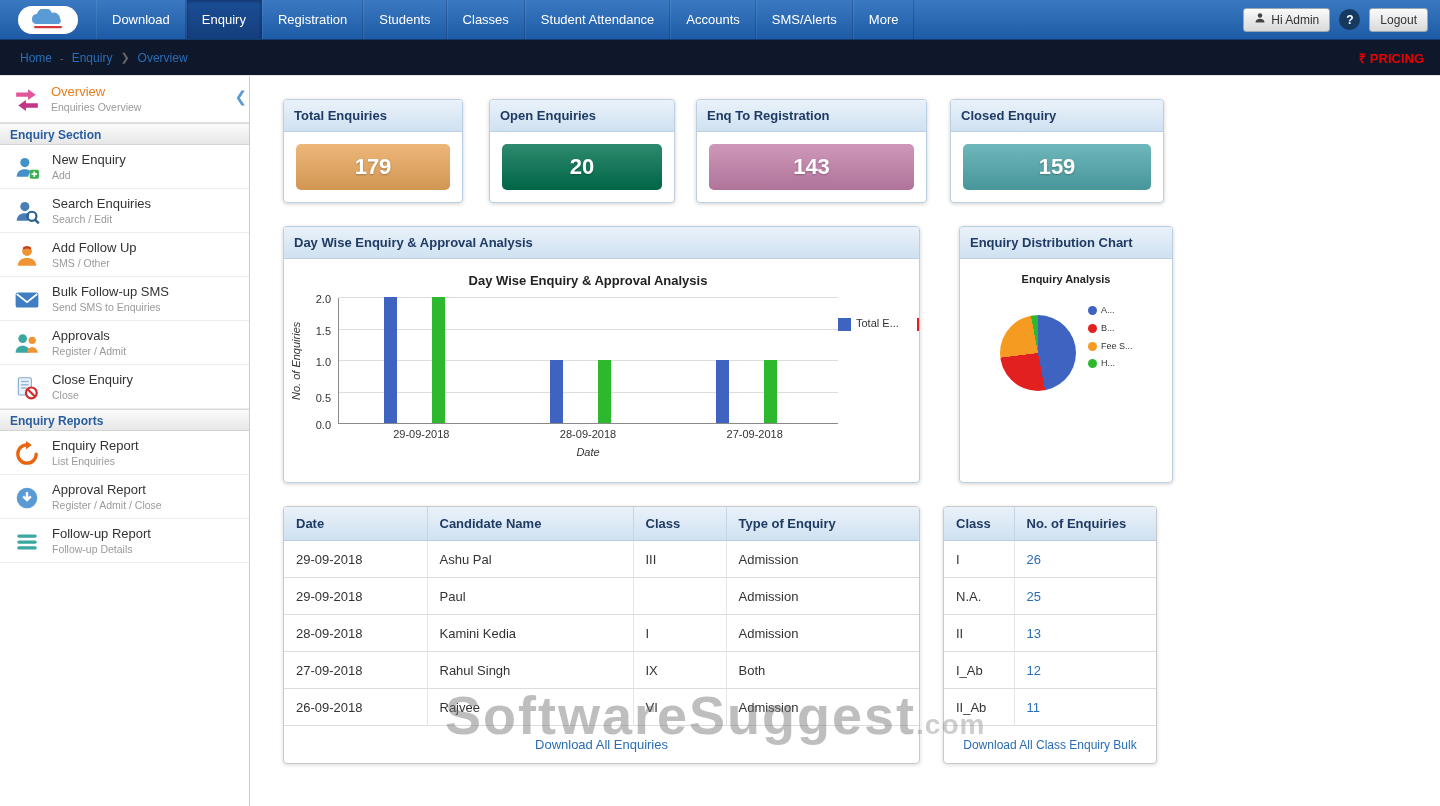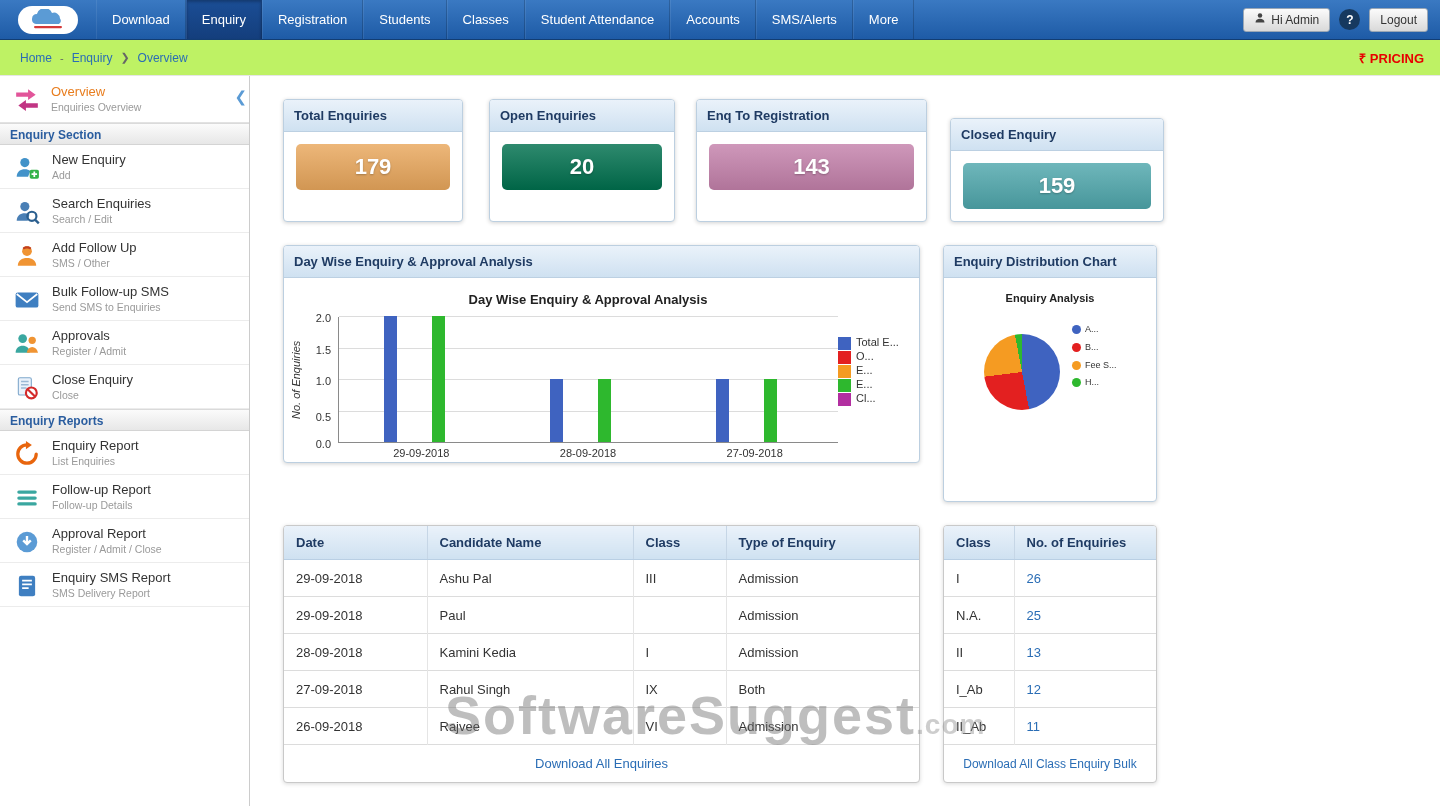--- a/index.html
+++ b/index.html
@@ -14,21 +14,21 @@
   .tab { padding:0 15px; line-height:39px; color:#fff; font-size:13px; cursor:pointer;
     border-right:1px solid rgba(0,0,0,0.18); border-left:1px solid rgba(255,255,255,0.08); white-space:nowrap; }
   .tab.active { background:linear-gradient(#1b4e96,#143e7c); box-shadow:inset 0 2px 3px rgba(0,0,0,0.25); }
   .nav-right { margin-left:auto; display:flex; align-items:center; gap:9px; padding-right:12px; }
   .nav-btn { height:24px; background:linear-gradient(#fbfbfb,#d9d9d9); border:1px solid #9aa7b5; border-radius:3px;
     display:flex; align-items:center; gap:5px; padding:0 10px; font-size:12px; color:#333; cursor:pointer; }
   .help-circle { width:21px; height:21px; border-radius:50%; background:#16395f; color:#fff; font-size:12px; font-weight:bold;
     display:flex; align-items:center; justify-content:center; cursor:pointer; }
 
   
-  .crumbbar { position:absolute; top:40px; left:0; width:1440px; height:36px; background:#bef264;
+  .crumbbar { position:absolute; top:40px; left:0; width:1440px; height:36px; background:#0f172a;
     border-bottom:1px solid #e6e6e6; display:flex; align-items:center; padding-left:20px; z-index:10; }
   .crumbbar a { color:#2a6db5; font-size:12px; text-decoration:none; cursor:pointer; }
   .crumbbar .sep { color:#666; font-size:11px; margin:0 8px; }
   .pricing { position:absolute; right:16px; top:9px; color:#e80000; font-weight:bold; font-size:13px; cursor:pointer; }
 
   
   .sidebar { position:absolute; top:76px; left:0; width:250px; height:730px; background:#fff; border-right:1px solid #ccc; }
   .side-overview { position:relative; display:flex; align-items:center; gap:11px; padding:8px 12px 9px 14px; border-bottom:1px solid #e2e2e2; cursor:pointer; }
   .side-overview .lbl { color:#e87d1e; font-size:13px; }
   .side-sub { color:#9a9a9a; font-size:10.5px; margin-top:2px; }
@@ -43,43 +43,43 @@
   .main { position:absolute; top:76px; left:250px; width:1190px; height:730px; background:#fff; overflow:hidden; }
 
   .stats-row { display:flex; margin:23px 0 0 33px; }
   .card { border:1px solid #bccfe0; border-radius:4px; box-shadow:0 1px 4px rgba(0,0,0,0.18); background:#fff; overflow:hidden; }
   .card-head { background:linear-gradient(#eaf2fa,#cfe1f1); border-bottom:1px solid #bcd0e2; padding:8px 10px;
     font-size:13px; font-weight:bold; color:#1f3b63; }
   .stat-body { padding:12px; }
   .stat-value { height:46px; border-radius:5px; display:flex; align-items:center; justify-content:center;
     color:#fff; font-size:22px; font-weight:bold; text-shadow:0 1px 2px rgba(0,0,0,0.25);
     background-image:linear-gradient(rgba(255,255,255,0.18), rgba(0,0,0,0.10)); }
-  .w1{width:180px;margin-right:26px;} .w2{width:186px;margin-right:21px;} .w3{width:231px;margin-right:23px;} .w4{width:214px;margin-top:19px;}
+  .w1{width:180px;margin-right:26px;} .w2{width:186px;margin-right:21px;} .w3{width:231px;margin-right:23px;} .w4{width:214px;}
 
   .charts-row { display:flex; margin:23px 0 0 33px; }
-  .dw-panel { width:637px; height:218px; margin-right:23px; }
+  .dw-panel { width:637px; height:257px; margin-right:39px; }
   .pie-panel { width:214px; height:257px; }
 
   .dw-body { display:flex; padding-top:10px; }
   .dw-left { width:548px; margin-left:6px; }
   .chart-title { text-align:center; font-size:13px; font-weight:bold; color:#222; margin:4px 0 10px 48px; }
   .plot-wrap { display:flex; }
   .y-axis-label { width:18px; writing-mode:vertical-rl; transform:rotate(180deg); text-align:center;
     font-size:11px; font-style:italic; color:#333; }
   .yticks { width:30px; position:relative; height:126px; }
   .ytick { position:absolute; right:7px; font-size:11px; color:#333; }
   .plot { flex:1; height:126px; position:relative; border-left:1px solid #8a8a8a; border-bottom:1px solid #8a8a8a;
     display:flex; align-items:flex-end; }
   .gridline { position:absolute; left:0; right:0; height:0; border-top:1px solid #dcdcdc; z-index:0; }
   .bar-group { flex:1; display:flex; justify-content:center; align-items:flex-end; gap:3px; position:relative; z-index:1; height:100%; }
   .bar { width:13px; }
   .xlabels { display:flex; margin-left:48px; margin-top:4px; }
   .xtick { flex:1; text-align:center; font-size:11px; color:#333; }
   .x-axis-label { text-align:center; margin-left:48px; margin-top:6px; font-size:11px; font-style:italic; color:#333; }
-  .bar-legend { width:75px; padding-top:48px; display:flex; flex-direction:column; }
+  .bar-legend { width:75px; padding-top:48px; display:flex; flex-direction:row; gap:9px; }
   .legend-item { display:flex; gap:5px; align-items:flex-start; }
   .swatch { width:13px; height:13px; flex-shrink:0; margin-top:1px; }
   .llabel { font-size:11px; color:#333; line-height:1.25; width:52px; }
 
   .pie-body { padding-top:14px; }
   .pie-title { text-align:center; font-size:11px; font-weight:bold; color:#222; }
   .pie-flex { display:flex; align-items:flex-start; margin-top:16px; }
   .pie { width:76px; height:76px; border-radius:50%; margin-left:40px; margin-top:14px; }
   .pie-legend { margin-left:12px; display:flex; flex-direction:column; gap:7px; padding-top:4px; }
   .plegend-item { display:flex; gap:4px; align-items:flex-start; }
@@ -270,56 +270,44 @@
     </span>
     <span>
       <div class="lbl">Enquiry Report</div>
       <div class="side-sub">List Enquiries</div>
     </span>
   </div>
 
   <div class="side-item">
     <span class="icon-26">
       <svg viewBox="0 0 24 24" width="26" height="26">
+        <circle cx="12" cy="12" r="9.5" fill="#5b9bd5"></circle>
+        <path d="M12 6.5v7M8.5 10.5l3.5 3.5 3.5-3.5" stroke="#fff" stroke-width="2.2" fill="none"></path>
+      </svg>
+    </span>
+    <span>
+      <div class="lbl">Approval Report</div>
+      <div class="side-sub">Register / Admit / Close</div>
+    </span>
+  </div>
+
+  <div class="side-item">
+    <span class="icon-26">
+      <svg viewBox="0 0 24 24" width="26" height="26">
         <rect x="3" y="5" width="18" height="3" rx="1.5" fill="#3aa7a0"></rect>
         <rect x="3" y="10.5" width="18" height="3" rx="1.5" fill="#3aa7a0"></rect>
         <rect x="3" y="16" width="18" height="3" rx="1.5" fill="#3aa7a0"></rect>
       </svg>
     </span>
     <span>
       <div class="lbl">Follow-up Report</div>
       <div class="side-sub">Follow-up Details</div>
     </span>
   </div>
 
-  <div class="side-item">
-    <span class="icon-26">
-      <svg viewBox="0 0 24 24" width="26" height="26">
-        <circle cx="12" cy="12" r="9.5" fill="#5b9bd5"></circle>
-        <path d="M12 6.5v7M8.5 10.5l3.5 3.5 3.5-3.5" stroke="#fff" stroke-width="2.2" fill="none"></path>
-      </svg>
-    </span>
-    <span>
-      <div class="lbl">Approval Report</div>
-      <div class="side-sub">Register / Admit / Close</div>
-    </span>
-  </div>
-
-  <div class="side-item">
-    <span class="icon-26">
-      <svg viewBox="0 0 24 24" width="26" height="26">
-        <rect x="4.5" y="2.5" width="15" height="19" rx="2" fill="#3f7fc1"></rect>
-        <path d="M7.5 7h9M7.5 10.5h9M7.5 14h6" stroke="#fff" stroke-width="1.5"></path>
-      </svg>
-    </span>
-    <span>
-      <div class="lbl">Enquiry SMS Report</div>
-      <div class="side-sub">SMS Delivery Report</div>
-    </span>
-  </div>
 </div>
 
 <div class="main">
 
   <div class="stats-row">
     <div class="card w1">
       <div class="card-head">Total Enquiries</div>
       <div class="stat-body">
           <div class="stat-value" style="background-color: rgb(233, 167, 92);">179</div>
         </div>

